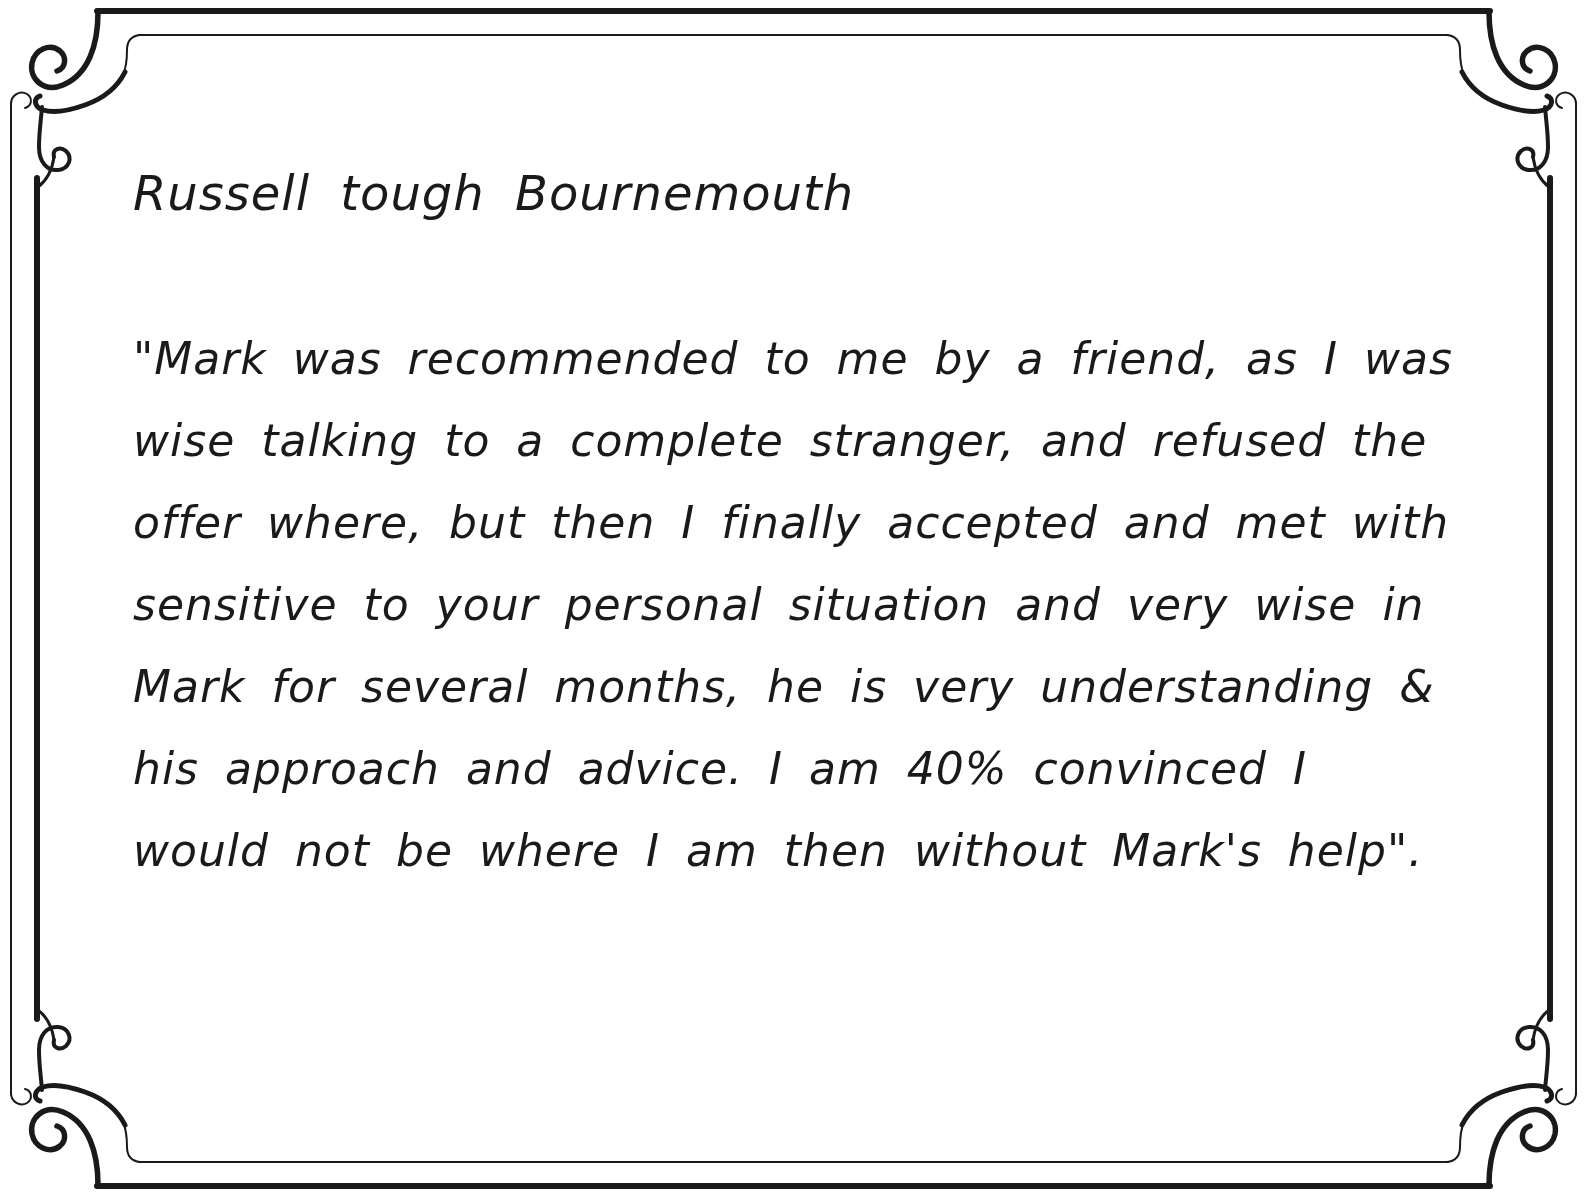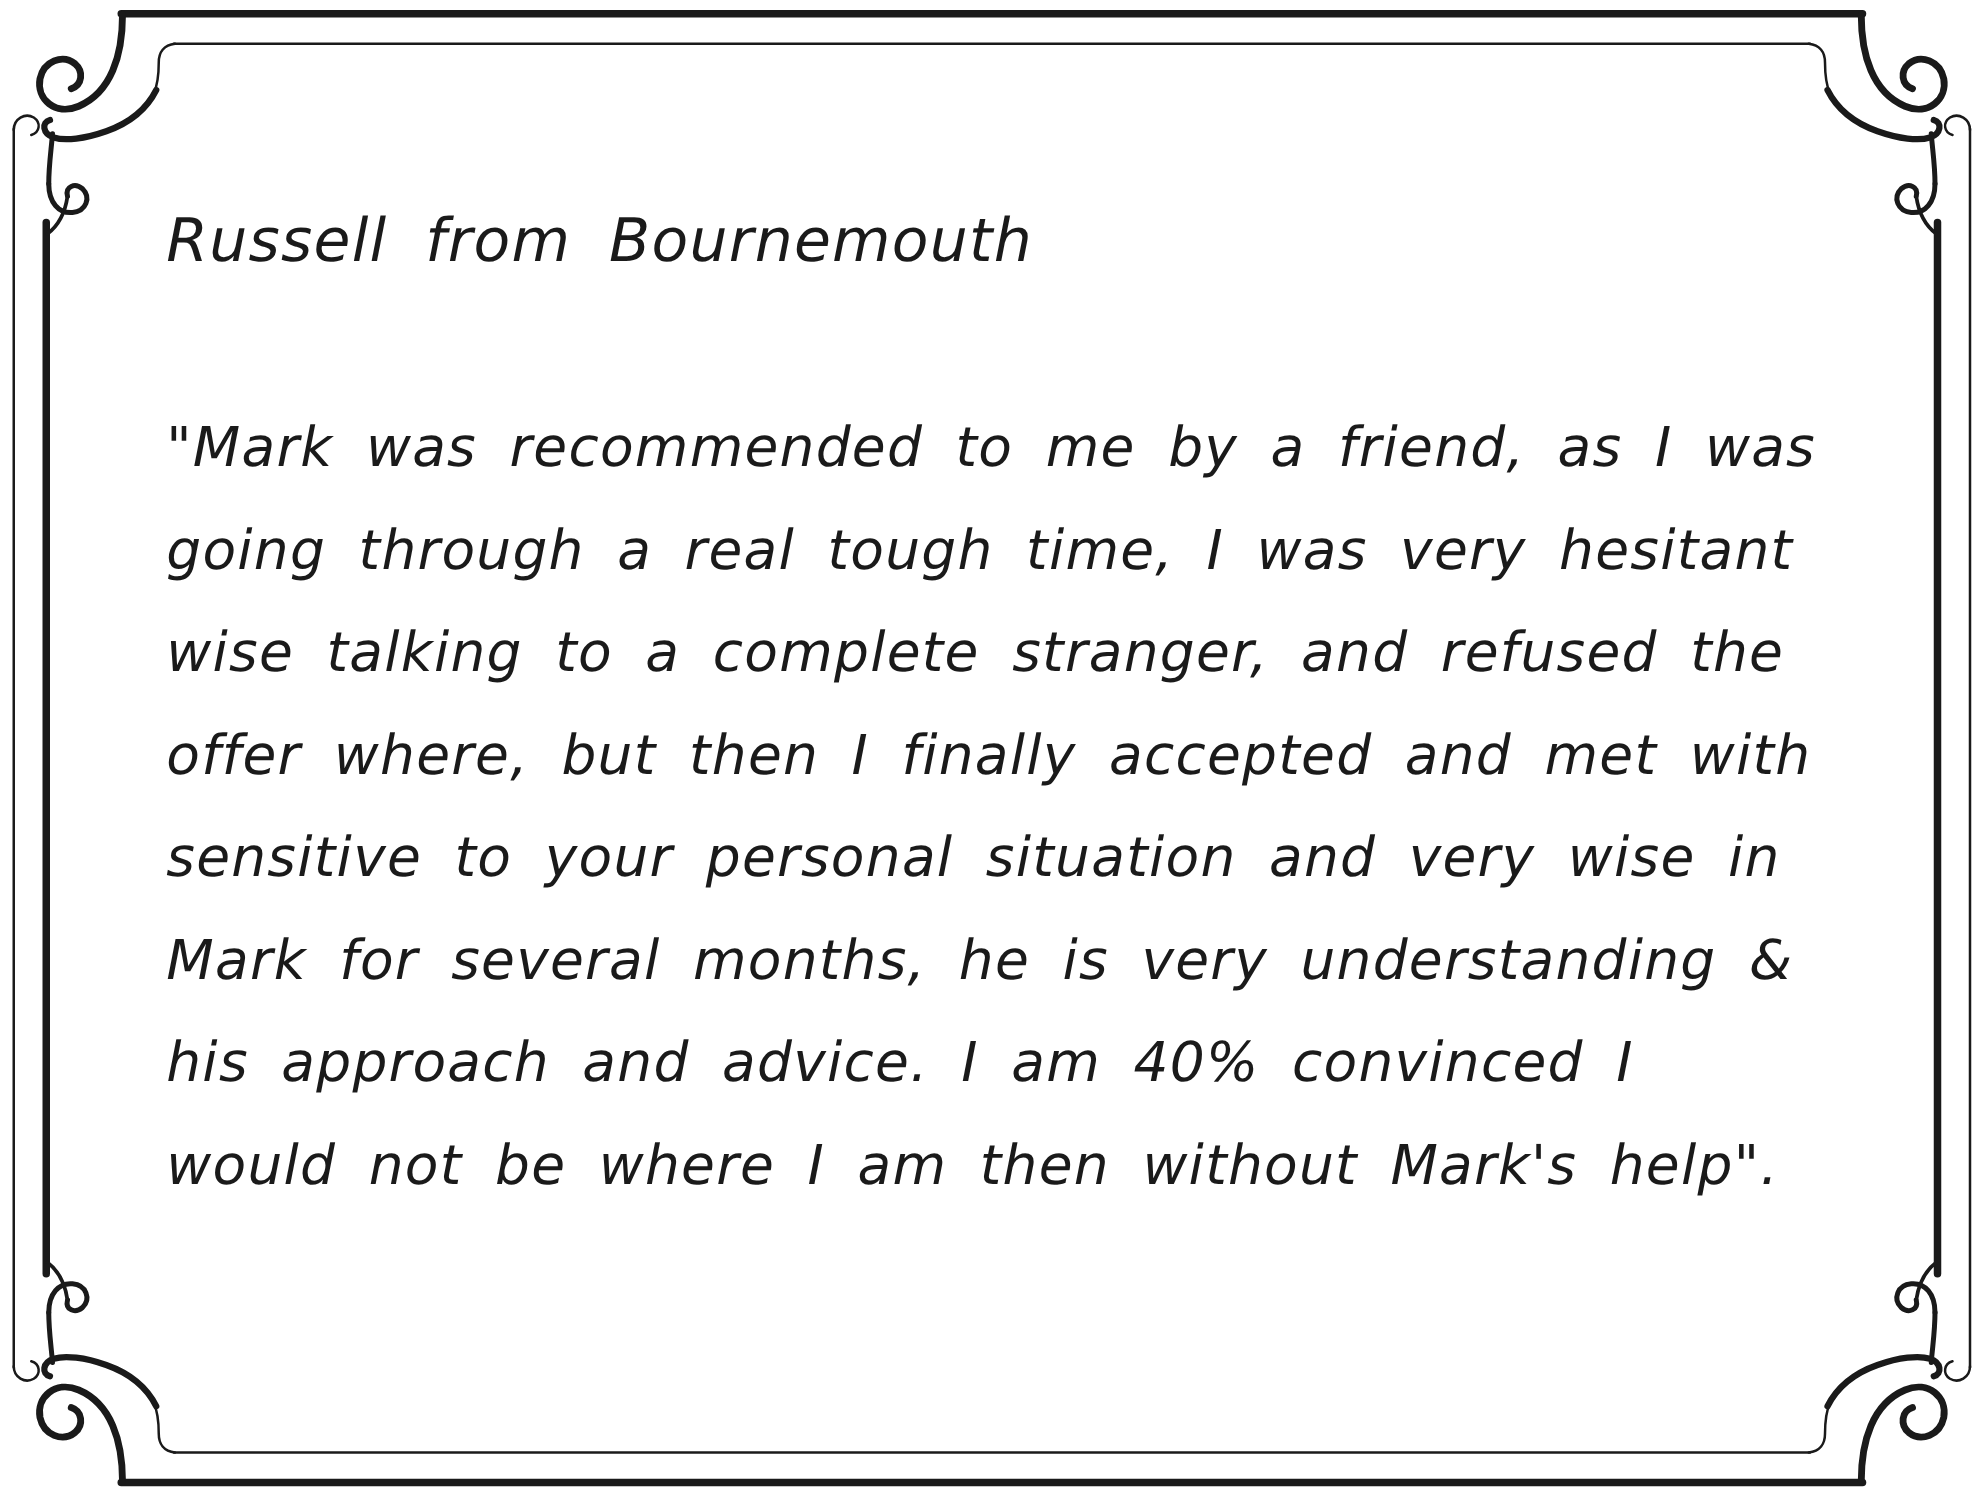--- a/index.html
+++ b/index.html
@@ -90,25 +90,24 @@
   <path stroke-width="2" d="M 1576 103 V 1094"></path>
   <path stroke-width="6" d="M 1550 178 V 1019"></path>
 
   <use href="#corner"></use>
   <use href="#corner" transform="translate(1587 0) scale(-1 1)"></use>
   <use href="#corner" transform="translate(0 1197) scale(1 -1)"></use>
   <use href="#corner" transform="translate(1587 1197) scale(-1 -1)"></use>
 </svg>
 
 <div class="content">
-  <div class="attribution">Russell from Bournemouth</div>
+  <div class="attribution">Russell tough Bournemouth</div>
 </div>
 
 <div class="quote">
   <div class="quote-line">"Mark was recommended to me by a friend, as I was</div>
-  <div class="quote-line">going through a real tough time, I was very hesitant</div>
   <div class="quote-line">wise talking to a complete stranger, and refused the</div>
   <div class="quote-line">offer where, but then I finally accepted and met with</div>
   <div class="quote-line">sensitive to your personal situation and very wise in</div>
   <div class="quote-line">Mark for several months, he is very understanding &amp;</div>
   <div class="quote-line">his approach and advice. I am 40% convinced I</div>
   <div class="quote-line">would not be where I am then without Mark's help".</div>
 </div>
 
 </body></html>

